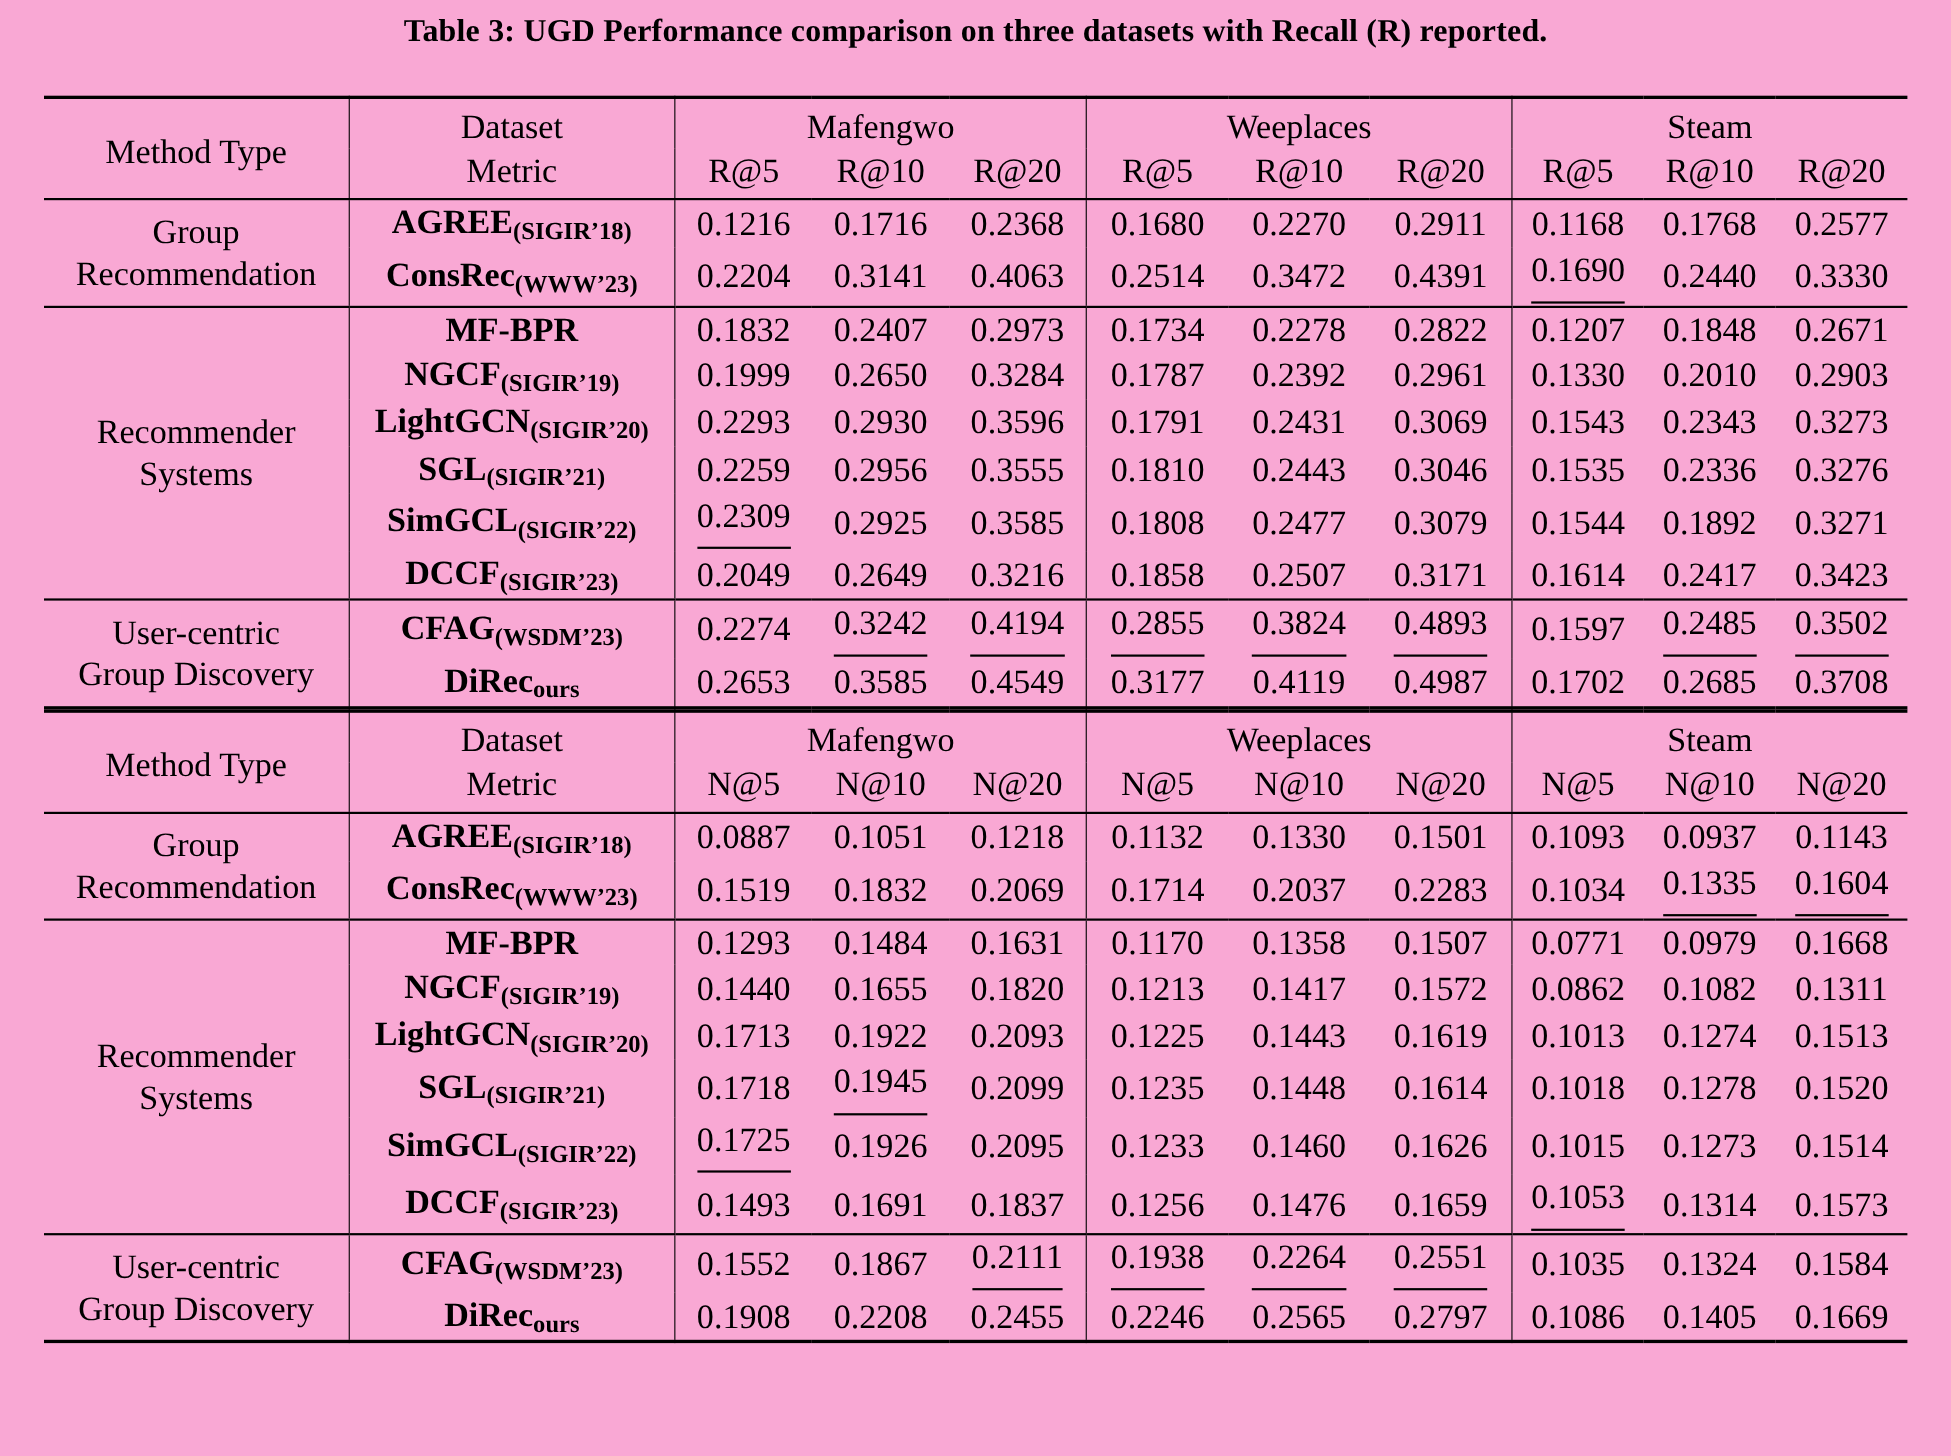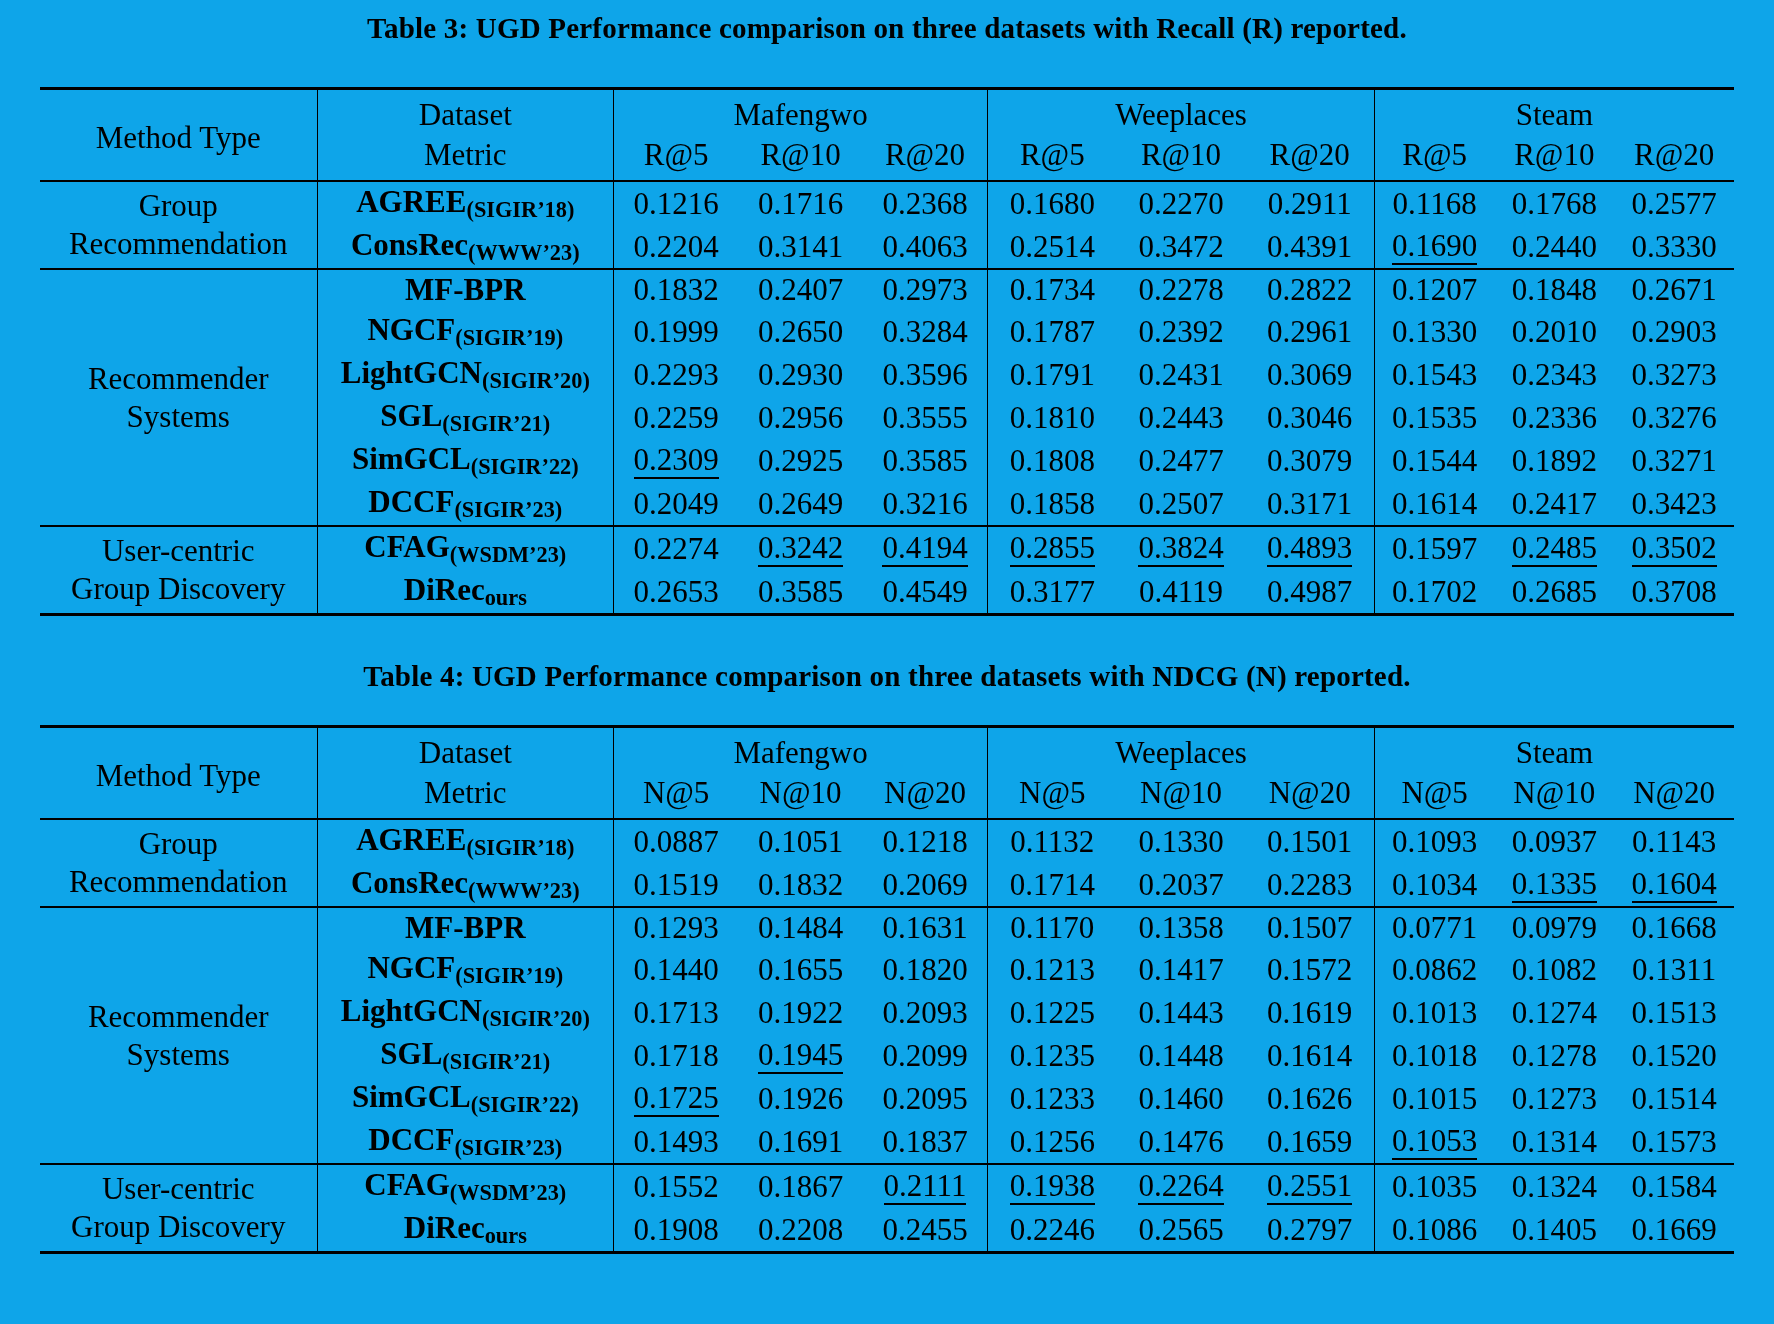--- a/index.html
+++ b/index.html
@@ -4,21 +4,21 @@
 <style>
   html, body {
     margin: 0;
     padding: 0;
     background: #ffffff;
   }
   .page {
     position: relative;
     width: 1774px;
     height: 1324px;
-    background: #0ea5e9;
+    background: #f9a8d4;
     color: #000000;
     font-family: "Liberation Serif", "DejaVu Serif", serif;
     box-sizing: border-box;
     padding-top: 12px;
     overflow: hidden;
   }
   .caption {
     font-size: 29px;
     font-weight: bold;
     text-align: center;
@@ -57,21 +57,21 @@
   .venue-sub {
     font-size: 0.72em;
     position: relative;
     top: 0.24em;
     font-weight: bold;
   }
   .val-ul {
     display: inline-block;
     line-height: 1.05;
     border-bottom: 2px solid #000;
-    padding-bottom: 1px;
+    padding-bottom: 12px;
   }
   .val-bold { font-weight: normal; }
   td.group-label div { line-height: 38px; }
   tbody tr { height: 39px; }
 </style>
 </head>
 <body>
 
 <div class="page">
 
@@ -245,21 +245,20 @@
               <td class="vl"><span class="val-bold">0.1702</span></td>
               <td><span class="val-bold">0.2685</span></td>
               <td><span class="val-bold">0.3708</span></td>
             </tr>
           </tbody>
         </table>
       </div>
   </section>
 
   <section>
-    <h2 class="caption second">Table 4: UGD Performance comparison on three datasets with NDCG (N) reported.</h2>
     <div>
         <table class="results">
           <colgroup>
             <col style="width: 16.35%;">
             <col style="width: 17.5%;">
             <col style="width: 7.36%;">
             <col style="width: 7.36%;">
             <col style="width: 7.36%;">
             <col style="width: 7.61%;">
             <col style="width: 7.61%;">

